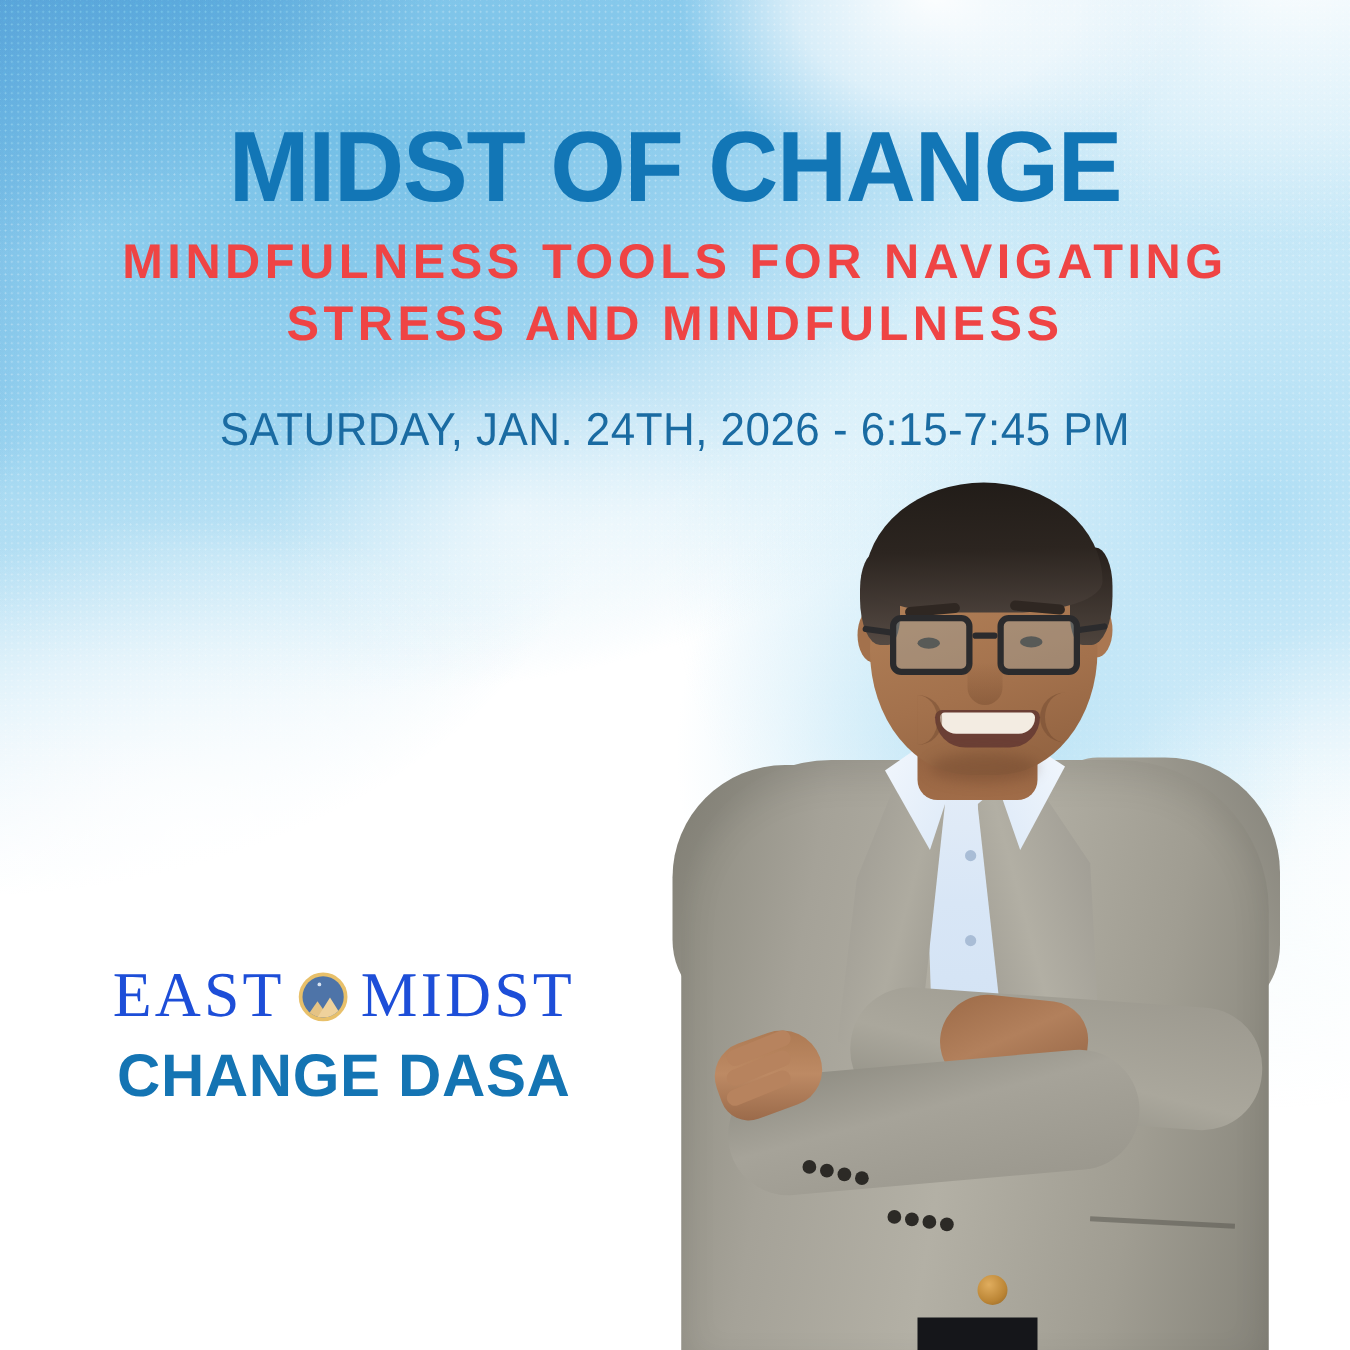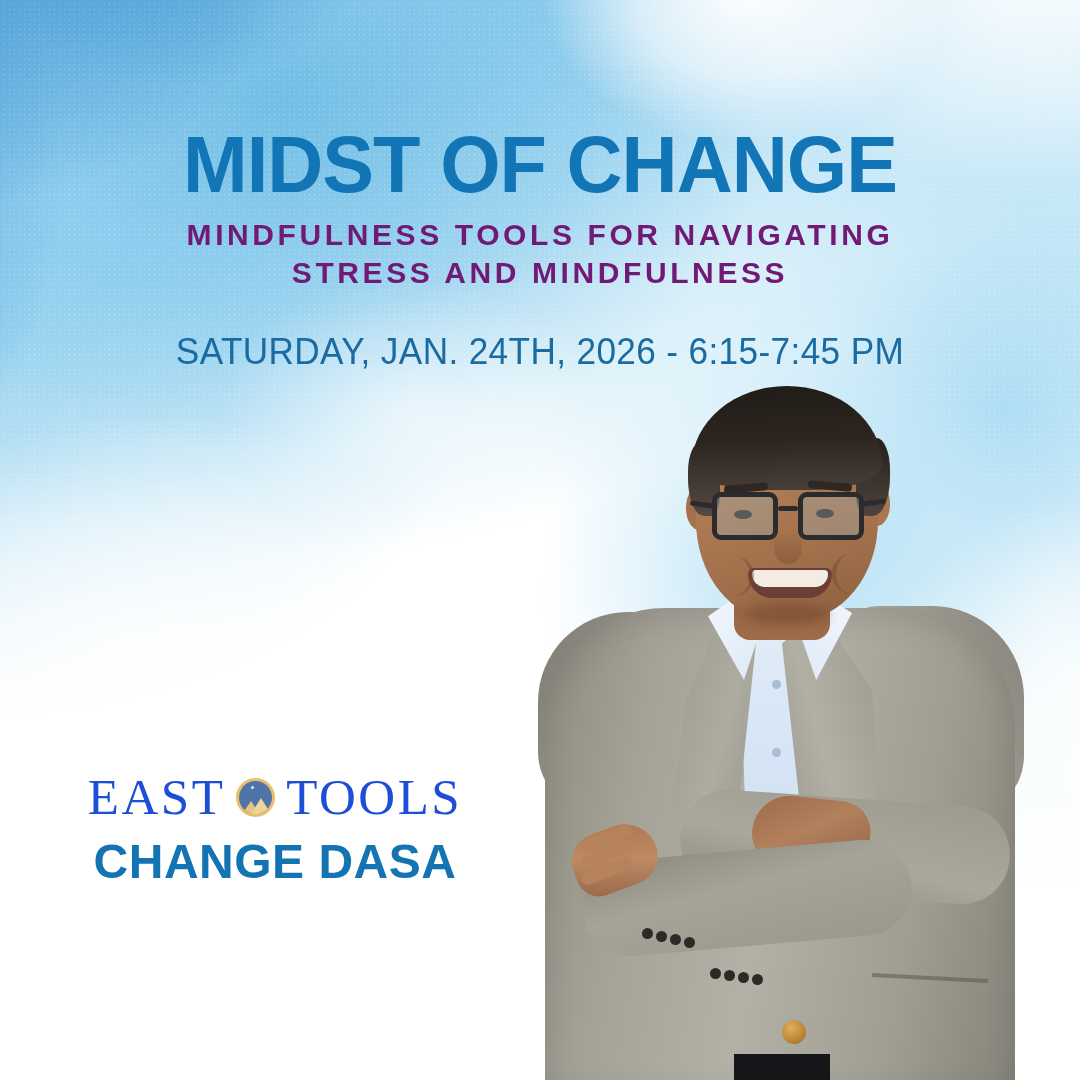--- a/index.html
+++ b/index.html
@@ -72,43 +72,43 @@
   
   .wash-bottomfade {
     mix-blend-mode: normal;
     background: linear-gradient(to bottom, rgba(255,255,255,0) 52%, rgba(255,255,255,0.55) 76%, rgba(255,255,255,0.92) 94%, #ffffff 100%);
   }
 
   
   .headline-block {
     position: absolute;
     left: 0;
-    top: 127px;
+    top: 96px;
     width: 1080px;
     text-align: center;
     z-index: 6;
   }
   .title {
     font-family: "Liberation Sans", sans-serif;
     font-weight: 700;
     font-size: 80px;
     line-height: 0.96;
     letter-spacing: -1px;
     color: #1276b6;
     transform: scaleX(0.97);
     transform-origin: center;
     white-space: nowrap;
   }
   .subtitle {
     font-family: "Liberation Sans", sans-serif;
     font-weight: 700;
-    font-size: 30px;
+    font-size: 39px;
     line-height: 1.28;
     letter-spacing: 3.6px;
-    color: #701a75;
+    color: #ef4444;
     margin-top: 12px;
     white-space: nowrap;
   }
   .datetime {
     font-family: "Liberation Sans", sans-serif;
     font-weight: 400;
     font-size: 37px;
     letter-spacing: 0.4px;
     color: #1a6ba2;
     margin-top: 38px;
@@ -667,18 +667,18 @@
   <div class="brand-block">
     <div class="logo-row">
       <span class="logo-word">EAST</span>
       <span class="logo-emblem">
         <span class="disc">
           <span class="snow"></span>
           <span class="peak-a"></span>
           <span class="peak-b"></span>
         </span>
       </span>
-      <span class="logo-word">TOOLS</span>
+      <span class="logo-word">MIDST</span>
     </div>
     <div class="brand-name">CHANGE DASA</div>
   </div>
 
 </div>
 
 </body></html>

